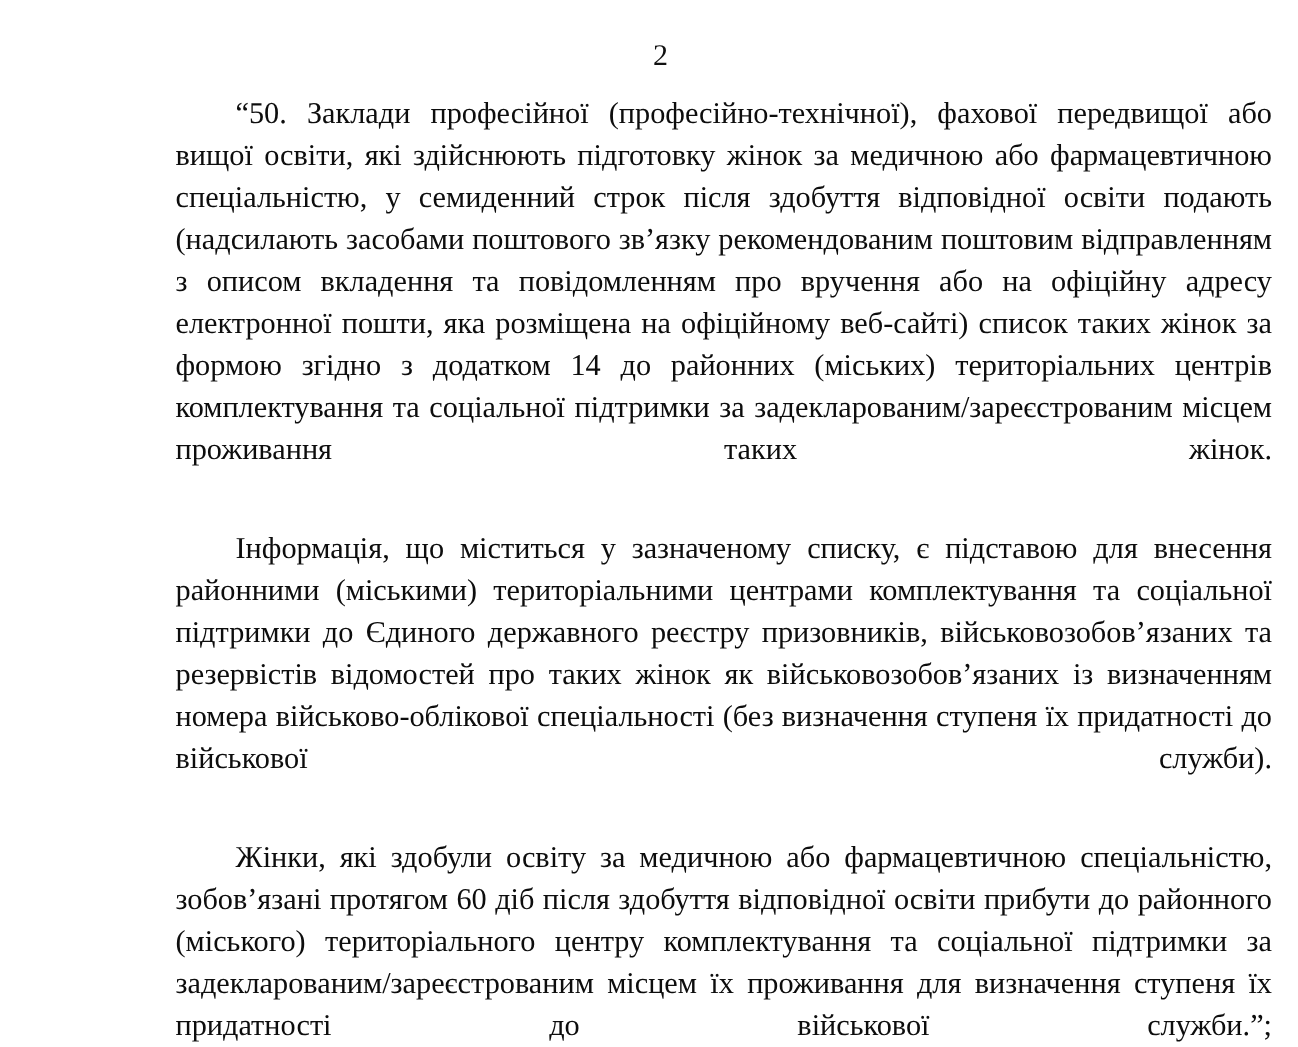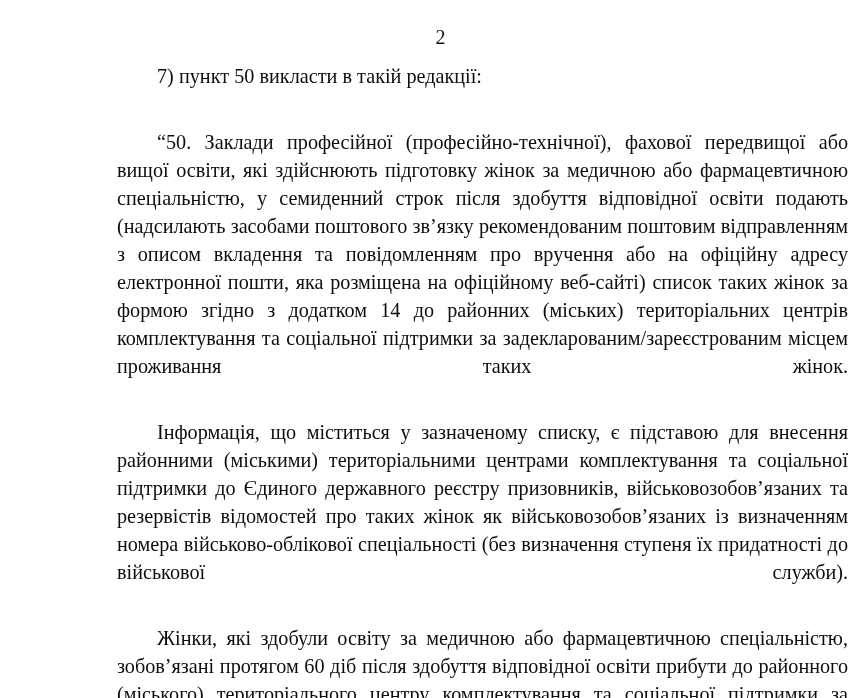--- a/index.html
+++ b/index.html
@@ -91,21 +91,20 @@
 <body>
 
 <div class="page">
 
   <div class="page-header">
     <div class="page-number">2</div>
   </div>
 
   <div class="body-block">
 
-    <p class="doc-para intro-line">7) пункт 50 викласти в такій редакції:</p>
 
     <p class="doc-para">“50. Заклади професійної (професійно-технічної), фахової передвищої або вищої освіти, які здійснюють підготовку жінок за медичною або фармацевтичною спеціальністю, у семиденний строк після здобуття відповідної освіти подають (надсилають засобами поштового зв’язку рекомендованим поштовим відправленням з описом вкладення та повідомленням про вручення або на офіційну адресу електронної пошти, яка розміщена на офіційному веб-сайті) список таких жінок за формою згідно з додатком 14 до районних (міських) територіальних центрів комплектування та соціальної підтримки за задекларованим/зареєстрованим місцем проживання таких жінок.</p>
 
     <p class="doc-para">Інформація, що міститься у зазначеному списку, є підставою для внесення районними (міськими) територіальними центрами комплектування та соціальної підтримки до Єдиного державного реєстру призовників, військовозобов’язаних та резервістів відомостей про таких жінок як військовозобов’язаних із визначенням номера військово-облікової спеціальності (без визначення ступеня їх придатності до військової служби).</p>
 
     <p class="doc-para">Жінки, які здобули освіту за медичною або фармацевтичною спеціальністю, зобов’язані протягом 60 діб після здобуття відповідної освіти прибути до районного (міського) територіального центру комплектування та соціальної підтримки за задекларованим/зареєстрованим місцем їх проживання для визначення ступеня їх придатності до військової служби.”;</p>
 
   </div>
 
 </div>

